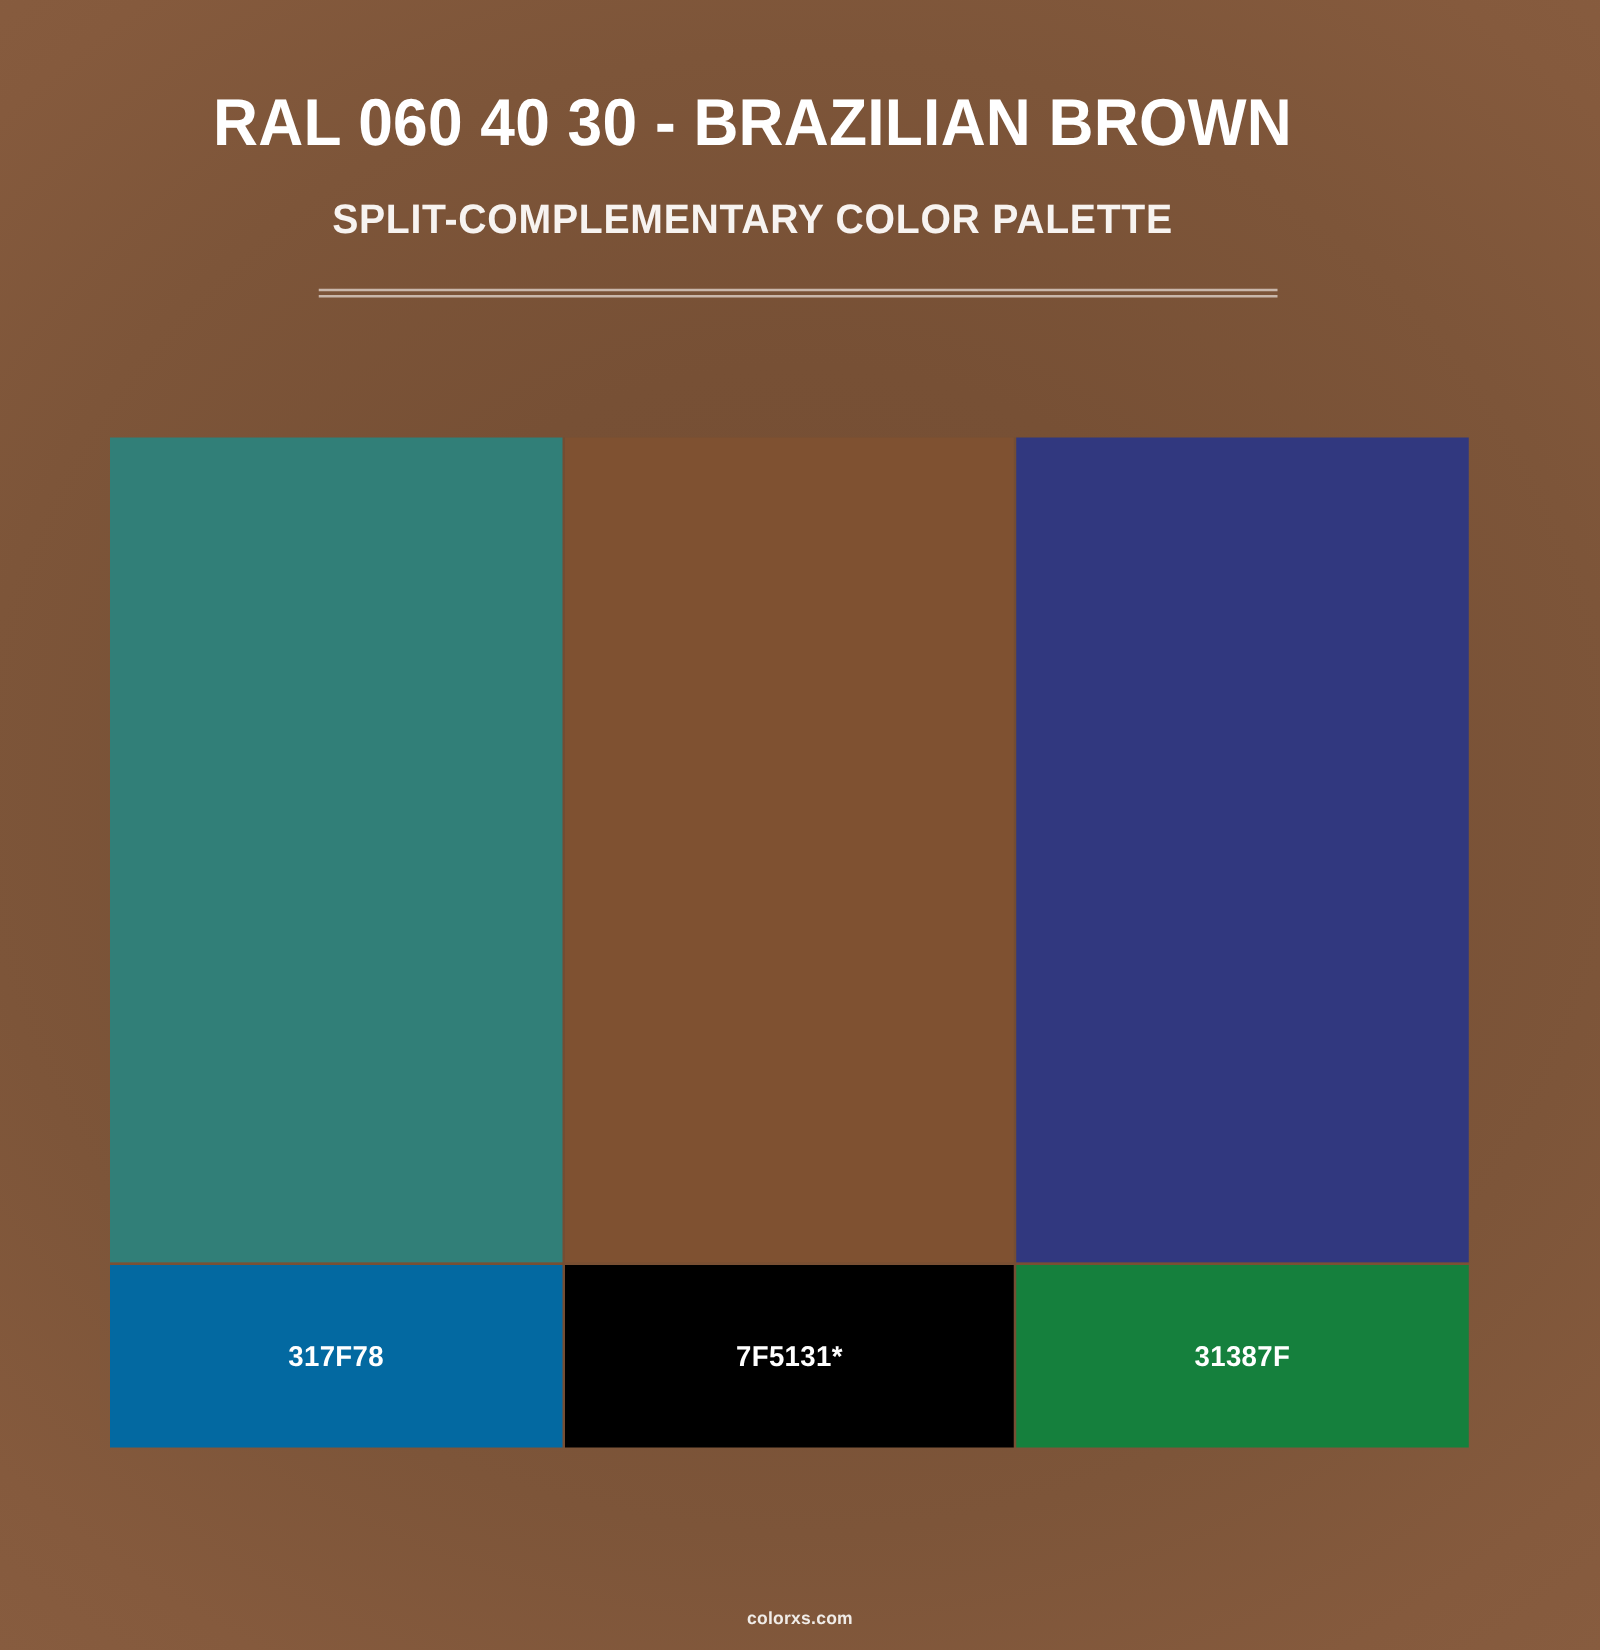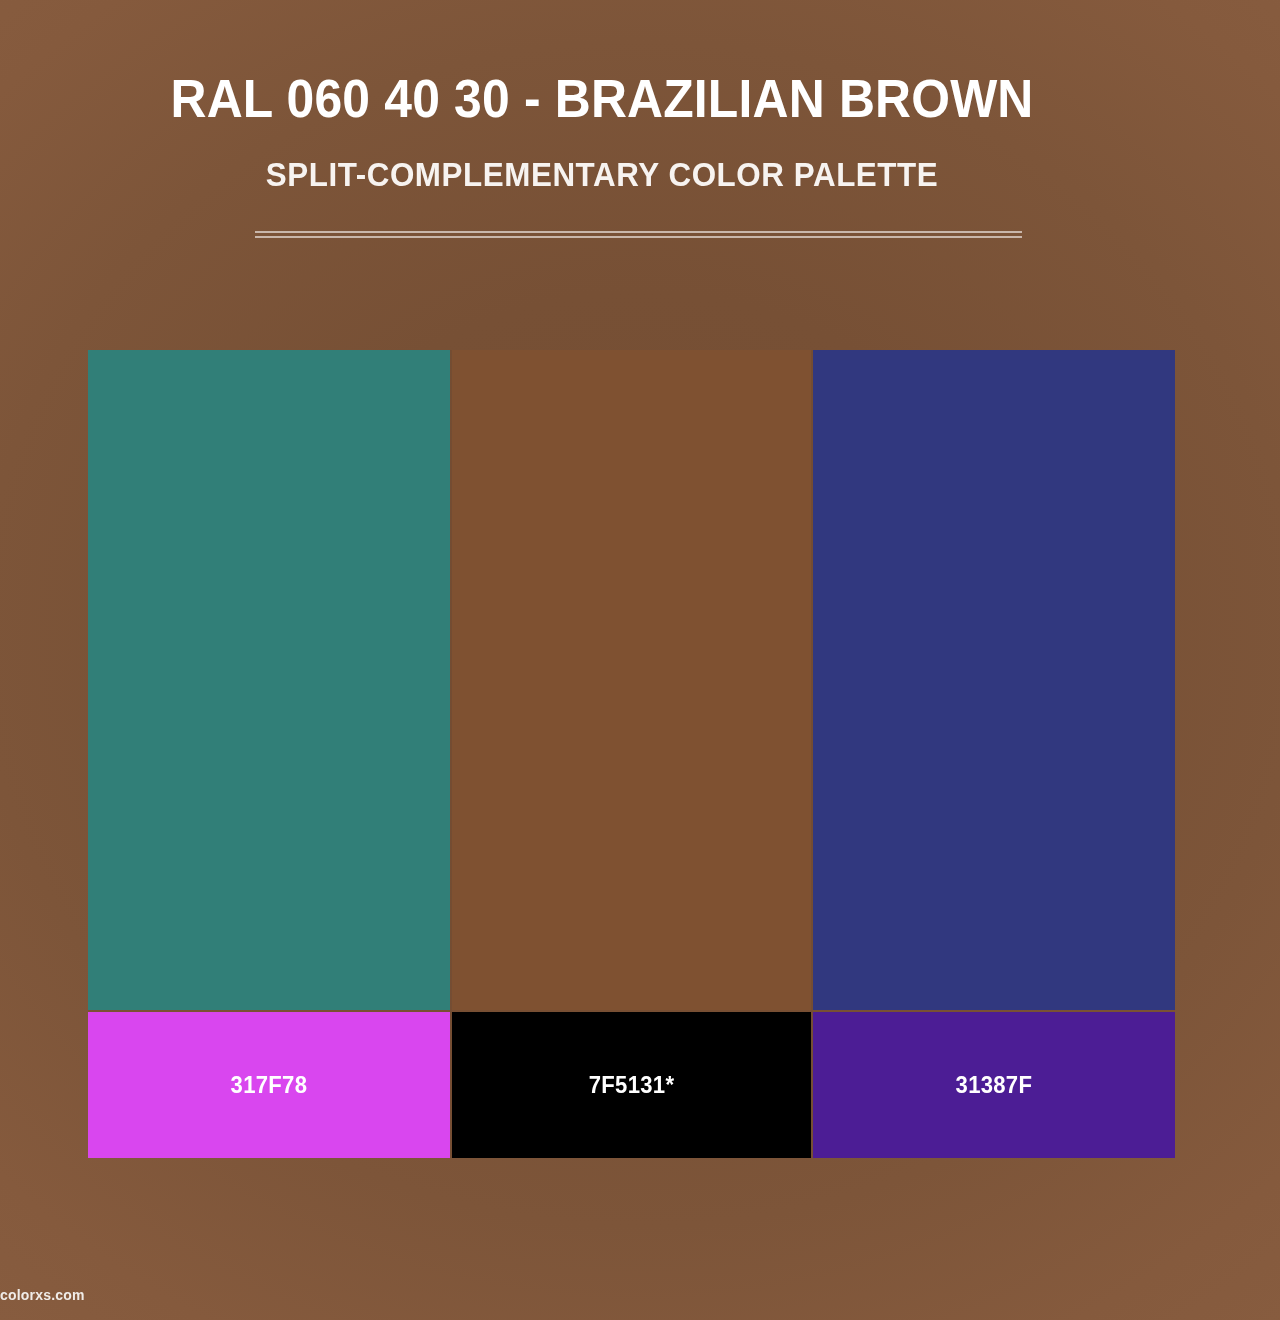--- a/index.html
+++ b/index.html
@@ -124,20 +124,21 @@
     height: 100%;
     background: rgba(113, 74, 47, 0.5);
   }
 
   
   .footer {
     position: absolute;
     left: 0;
     top: 1286px;
     width: 1280px;
+    text-align: center;
   }
   .footer-text {
     font-size: 14px;
     font-weight: bold;
     color: #f0ece8;
     letter-spacing: 0.2px;
   }
 </style>
 </head>
 <body>
@@ -152,41 +153,41 @@
   <div class="divider">
     <div class="rule-top"></div>
     <div class="rule-bottom"></div>
   </div>
 
   <div class="palette">
 
     <div class="swatch" style="flex:0 0 362px;">
       <div class="swatch-color" style="background:#317F78;"></div>
       <div class="swatch-sep"></div>
-      <div class="swatch-label-area" style="background:#d946ef;">
+      <div class="swatch-label-area" style="background:#0369a1;">
         <span class="swatch-label">317F78</span>
       </div>
     </div>
 
     <div class="vgap"></div>
 
     <div class="swatch" style="flex:0 0 359px;">
       <div class="swatch-color" style="background:#7F5131;"></div>
       <div class="swatch-sep"></div>
       <div class="swatch-label-area" style="background:#000000;text-decoration:underline;">
         <span class="swatch-label">7F5131*</span>
       </div>
     </div>
 
     <div class="vgap"></div>
 
     <div class="swatch" style="flex:0 0 362px;">
       <div class="swatch-color" style="background:#31387F;"></div>
       <div class="swatch-sep"></div>
-      <div class="swatch-label-area" style="background:#4c1d95;">
+      <div class="swatch-label-area" style="background:#15803d;">
         <span class="swatch-label">31387F</span>
       </div>
     </div>
 
   </div>
 
   <div class="footer">
     <span class="footer-text">colorxs.com</span>
   </div>
 

